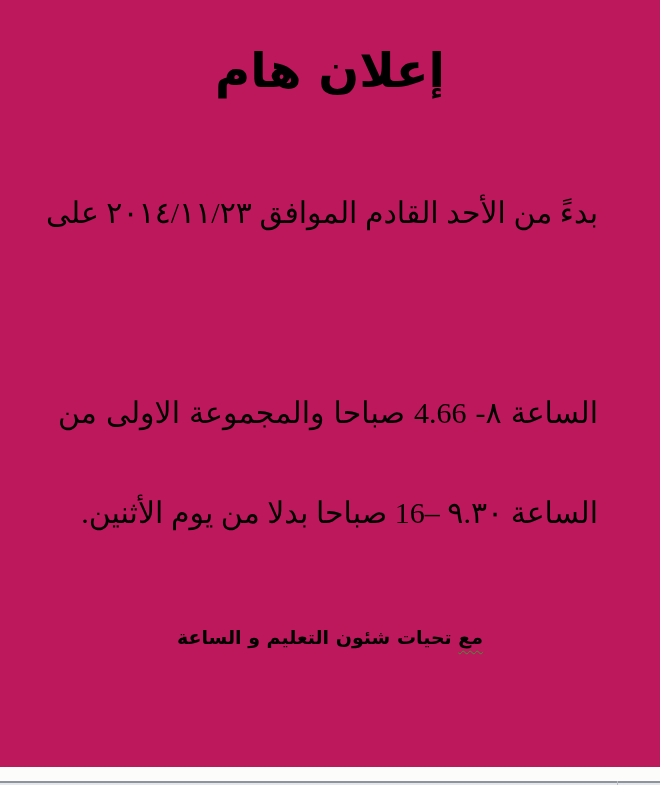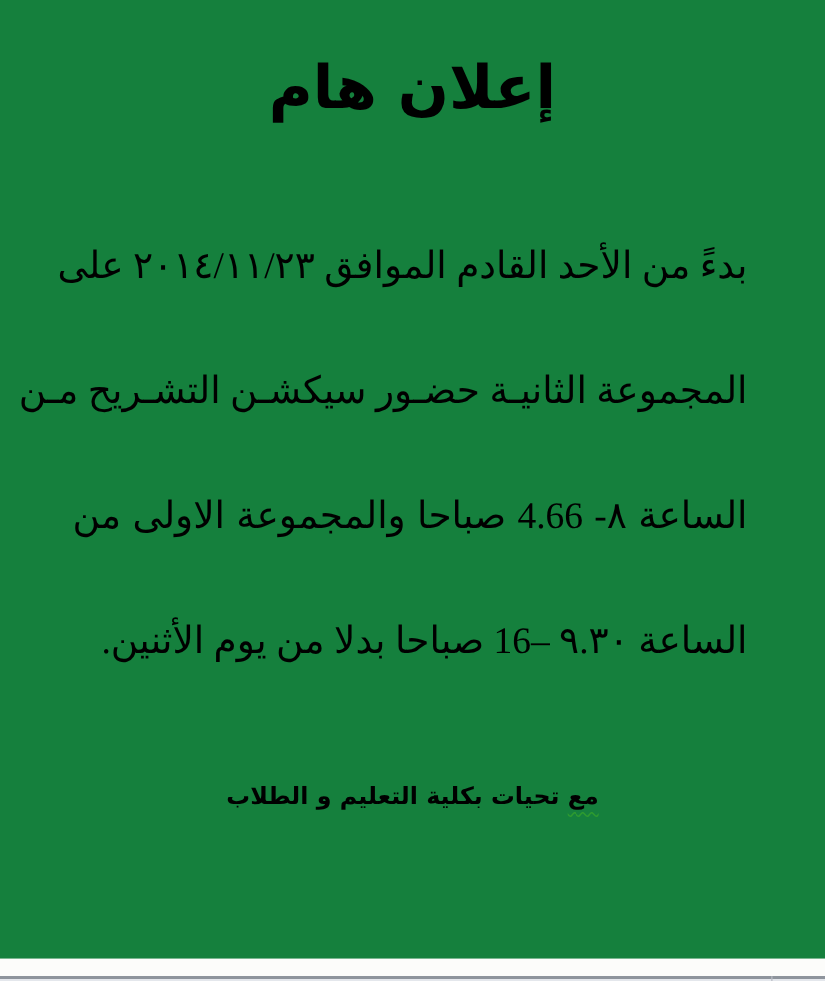--- a/index.html
+++ b/index.html
@@ -14,21 +14,21 @@
       overflow: hidden;
       font-family: "DejaVu Sans", "Liberation Sans", sans-serif;
       color: #000000;
     }
     .page {
       position: absolute;
       left: 0;
       top: 0;
       width: 660px;
       height: 767px;
-      background: #15803d;
+      background: #be185d;
     }
     .title {
       position: absolute;
       top: 30px;
       left: 0;
       width: 660px;
       text-align: center;
       direction: rtl;
       font-family: "DejaVu Sans", sans-serif;
       font-weight: bold;
@@ -89,24 +89,23 @@
       background: #b8bcc4;
     }
   </style>
 </head>
 <body>
 
 <div class="page">
   <div class="title">إعلان هام</div>
 
   <div class="body-line l1">بدءً من الأحد القادم الموافق ٢٠١٤/١١/٢٣ على</div>
-  <div class="body-line l2">المجموعة الثانيـة حضـور سيكشـن التشـريح مـن</div>
   <div class="body-line l3">الساعة ٨- 4.66 صباحا والمجموعة الاولى من</div>
   <div class="body-line l4 last">الساعة ٩.٣٠ –16 صباحا بدلا من يوم الأثنين.</div>
 
   <div class="sig s1">
-    <span class="spell">مع</span><span> تحيات بكلية التعليم و الطلاب</span>
+    <span class="spell">مع</span><span> تحيات شئون التعليم و الساعة</span>
   </div>
 </div>
 
 <div class="bottom-bar">
   <div class="tick"></div>
 </div>
 
 </body></html>

